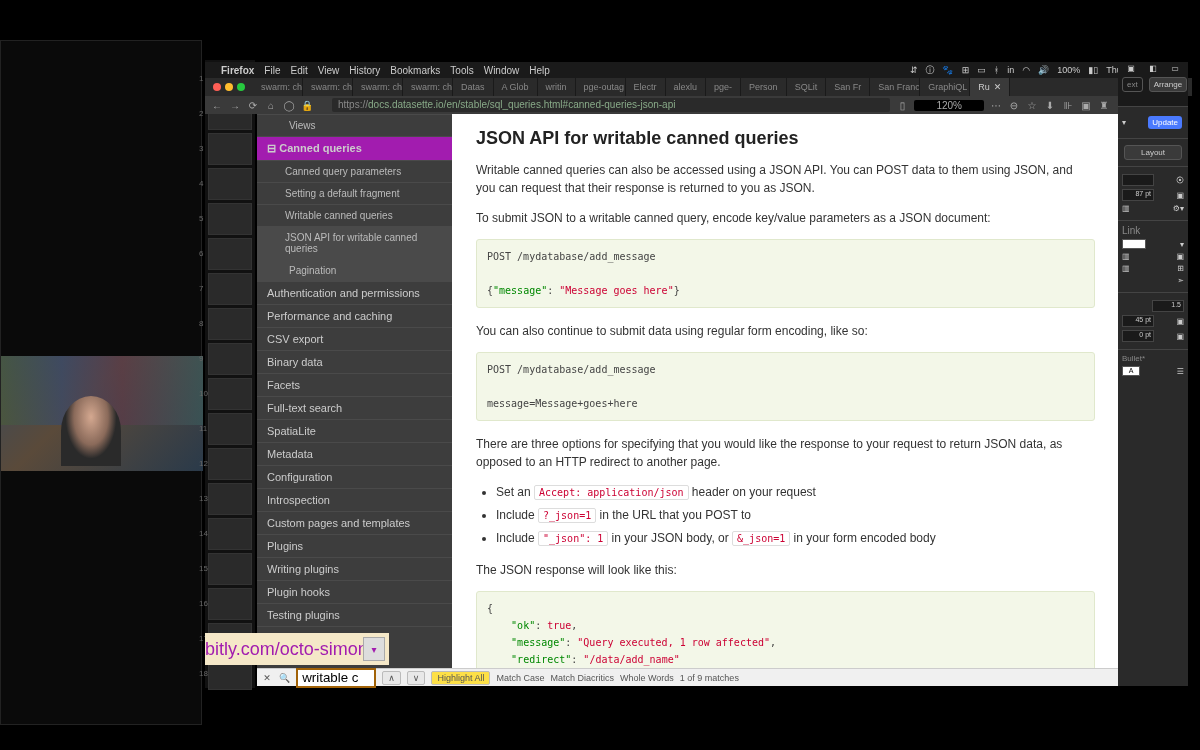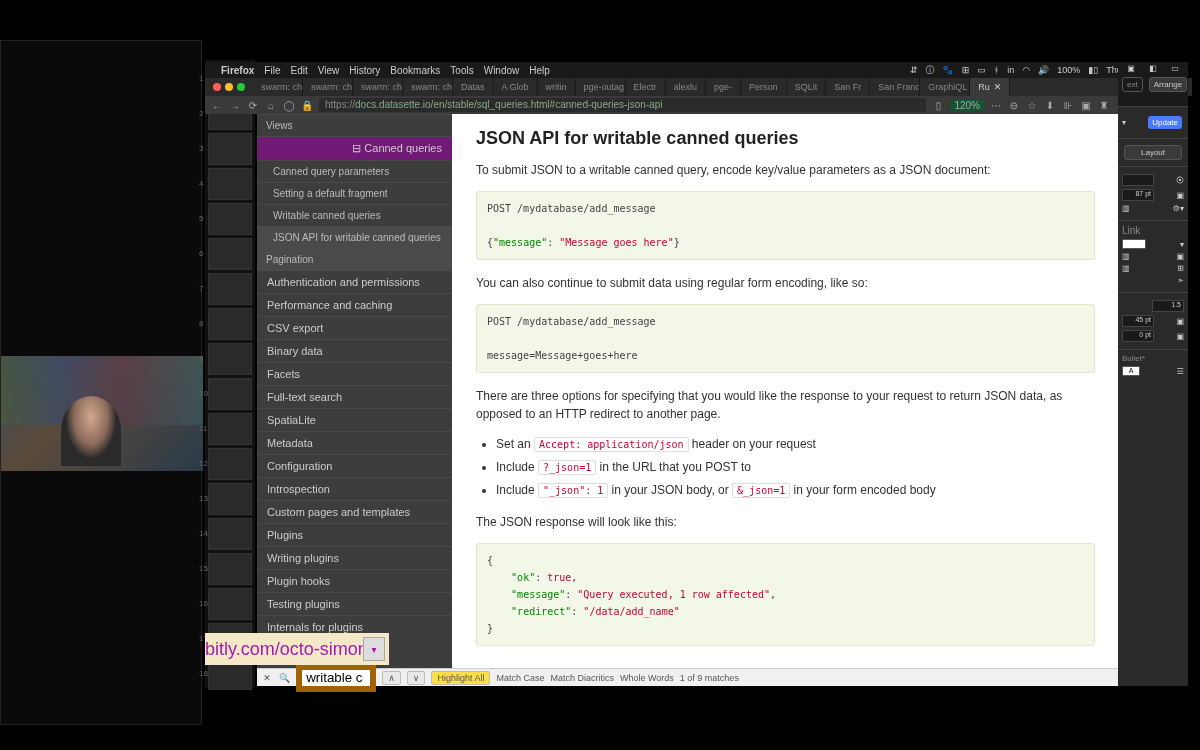--- a/index.html
+++ b/index.html
@@ -31,47 +31,47 @@
   .traffic div { width: 8px; height: 8px; border-radius: 50%; }
   .tr-r { background: #ff5f56; } .tr-y { background: #ffbd2e; } .tr-g { background: #27c93f; }
   .tab { padding: 0 8px; height: 18px; line-height: 18px; border-right: 1px solid #1a1a1a; white-space: nowrap; overflow: hidden; max-width: 50px; }
   .tab.active { background: #3a3a3a; color: #ccc; }
   .tab .close { margin-left: 4px; }
   .newtab { padding: 0 6px; color: #aaa; }
 
   
   .urlbar { position: absolute; left: 205px; top: 96px; right: 12px; height: 18px; background: #3a3a3a; display: flex; align-items: center; font-size: 10px; color: #aaa; gap: 6px; padding: 0 6px; }
   .urlbar .nav-icon { width: 12px; text-align: center; }
-  .urlbar .url-field { flex: 1; background: #2a2a2a; height: 14px; line-height: 14px; padding: 0 6px; border-radius: 2px; color: #8a8; overflow: hidden; }
+  .urlbar .url-field { flex: 1; background: #2a2a2a; height: 14px; line-height: 14px; padding: 0 6px; border-radius: 2px; color: #8a8; overflow: hidden; margin-left: 13px; }
   .urlbar .url-field .proto { color: #888; }
-  .urlbar .zoom { background: #14532d; padding: 0 4px; border-radius: 2px; }
+  .urlbar .zoom { background: #000000; padding: 0 22px; border-radius: 2px; }
   .urlbar .ricon { width: 12px; text-align: center; }
 
   
   .docs { position: absolute; left: 257px; top: 114px; width: 862px; height: 554px; background: #fff; display: flex; }
   .doc-sidebar { width: 195px; background: #3d3d3d; color: #ccc; font-size: 11px; overflow: hidden; }
   .doc-sidebar .side-item { padding: 5px 10px; border-top: 1px solid #4a4a4a; cursor: pointer; }
-  .doc-sidebar .side-item.sub { padding-left: 9px; font-size: 10px; color: #bbb; }
-  .doc-sidebar .side-item.sub2 { padding-left: 16px; }
-  .doc-sidebar .side-item.hl { background: #701a75; font-weight: 400; text-align: right; }
+  .doc-sidebar .side-item.sub { padding-left: 32px; font-size: 10px; color: #bbb; }
+  .doc-sidebar .side-item.sub2 { padding-left: 28px; }
+  .doc-sidebar .side-item.hl { background: #a21caf; font-weight: 700; }
   .doc-sidebar .side-item.hl-light { background: #4a4a4a; }
   .doc-content { flex: 1; padding: 14px 24px; font-size: 12px; color: #333; overflow: hidden; }
   .doc-content h2 { font-size: 18px; font-weight: 700; margin-bottom: 12px; color: #222; }
   .doc-content p { margin-bottom: 12px; line-height: 1.5; }
   .doc-content .codeblock { background: #f3f7e8; border: 1px solid #e0e8cc; padding: 8px 10px; font-family: Menlo, monospace; font-size: 10px; margin-bottom: 14px; line-height: 1.7; white-space: pre; color: #444; border-radius: 3px; }
   .doc-content .codeblock .r { color: #c03; }
   .doc-content .codeblock .g { color: #080; }
   .doc-content code.inline { background: #fff; border: 1px solid #ddd; padding: 1px 4px; font-family: Menlo, monospace; font-size: 10px; color: #c03; border-radius: 2px; }
   .doc-content ul { margin-left: 20px; margin-bottom: 12px; }
   .doc-content ul li { margin-bottom: 4px; line-height: 1.6; }
 
   
   .findbar { position: absolute; left: 257px; top: 668px; width: 862px; height: 18px; background: #f0f0f0; border-top: 1px solid #ccc; display: flex; align-items: center; font-size: 9px; color: #555; gap: 6px; padding: 0 4px; }
   .findbar .close { width: 12px; text-align: center; }
-  .findbar .find-input { width: 80px; height: 12px; border: 6px solid #a16207; padding: 8px 4px; background: #fff; }
+  .findbar .find-input { width: 80px; height: 12px; border: 2px solid #a16207; padding: 8px 4px; background: #fff; }
   .findbar .btn { padding: 1px 5px; background: #e8e8e8; border: 1px solid #bbb; border-radius: 2px; }
   .findbar .btn.hl { background: #fde047; }
 
   
   .right-panel { position: absolute; right: 12px; top: 62px; width: 70px; height: 624px; background: #2a2a2a; color: #ccc; font-size: 8px; }
   .rp-top { height: 44px; background: #1a1a1a; display: flex; flex-direction: column; }
   .rp-btn { background: #3a3a3a; border: 1px solid #555; border-radius: 3px; padding: 2px 4px; margin: 2px; text-align: center; font-size: 8px; }
   .rp-btn.blue { background: #4a7aff; color: #fff; border: none; }
   .rp-section { padding: 4px; border-top: 1px solid #444; }
   .rp-row { display: flex; justify-content: space-between; align-items: center; margin: 3px 0; }
@@ -252,20 +252,21 @@
       <div class="side-item">Introspection</div>
       <div class="side-item">Custom pages and templates</div>
       <div class="side-item">Plugins</div>
       <div class="side-item">Writing plugins</div>
       <div class="side-item">Plugin hooks</div>
       <div class="side-item">Testing plugins</div>
       <div class="side-item">Internals for plugins</div>
     </div>
   <div class="doc-content">
     <h2>JSON API for writable canned queries</h2>
+    <p>Writable canned queries can also be accessed using a JSON API. You can POST data to them using JSON, and you can request that their response is returned to you as JSON.</p>
     <p>To submit JSON to a writable canned query, encode key/value parameters as a JSON document:</p>
     <div class="codeblock"><span>POST /mydatabase/add_message</span>
 
 <span>{</span><span class="g">"message"</span><span>: </span><span class="r">"Message goes here"</span><span>}</span></div>
     <p>You can also continue to submit data using regular form encoding, like so:</p>
     <div class="codeblock"><span>POST /mydatabase/add_message</span>
 
 <span>message=Message+goes+here</span></div>
     <p>There are three options for specifying that you would like the response to your request to return JSON data, as opposed to an HTTP redirect to another page.</p>
     <ul>

